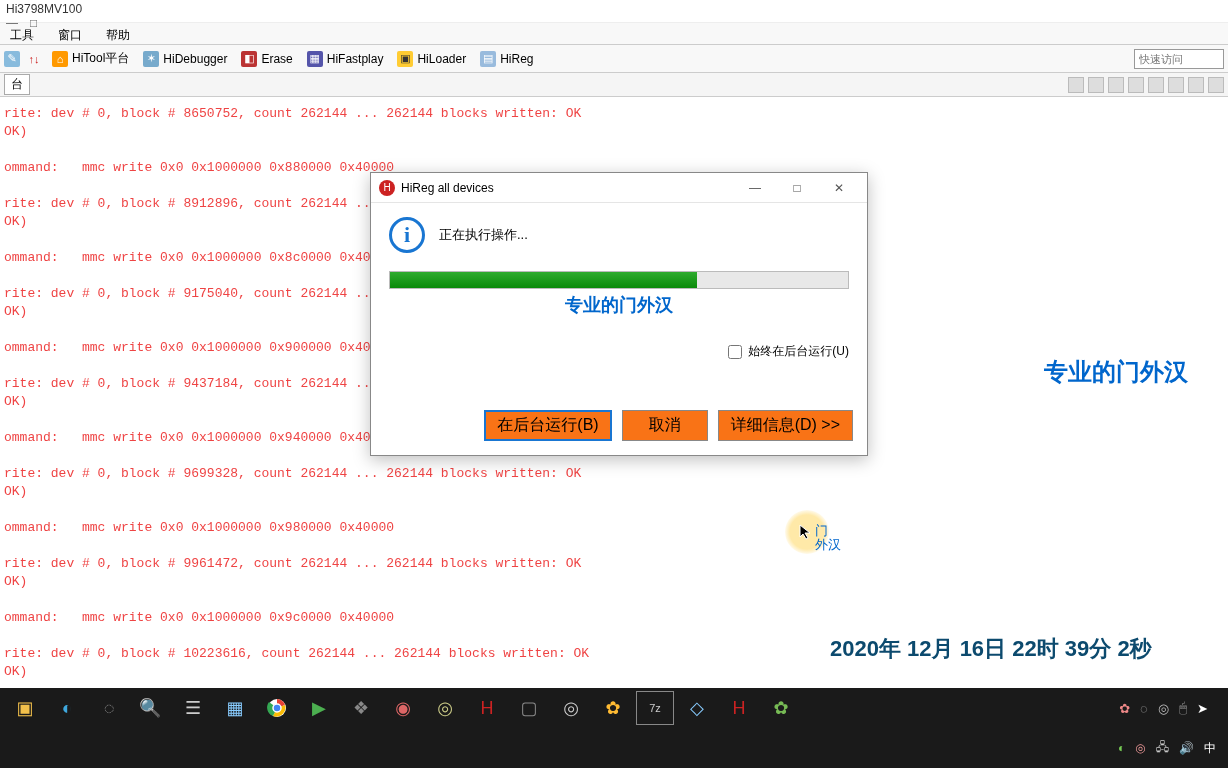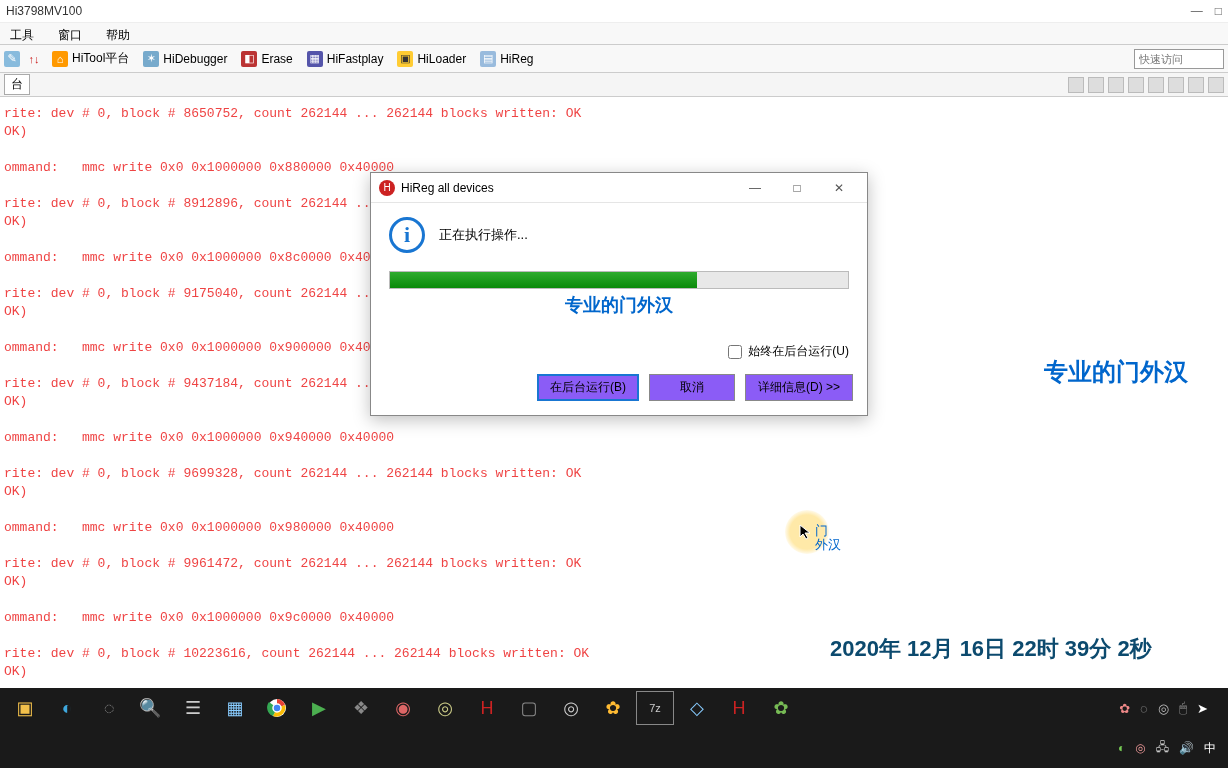--- a/index.html
+++ b/index.html
@@ -11,22 +11,22 @@
   height: 768px;
   overflow: hidden;
   position: relative;
 }
 .title-bar {
   height: 23px;
   background: #fff;
   padding: 2px 6px;
   display: flex;
   justify-content: space-between;
-  align-items: center;
   border-bottom: 1px solid #eee;
+  flex-direction: column;
 }
 .title-text { font-size: 12px; color: #333; }
 .window-controls { display: flex; gap: 12px; color: #666; font-size: 12px; }
 .window-controls span { cursor: pointer; }
 .menu-bar {
   height: 22px;
   padding: 2px 0;
   display: flex;
   gap: 4px;
   border-bottom: 1px solid #ccc;
@@ -195,26 +195,27 @@
 }
 .dialog-check input { width: 14px; height: 14px; }
 .dialog-btns {
   display: flex;
   justify-content: flex-end;
   gap: 10px;
   padding: 8px 14px 14px;
 }
 .dlg-btn {
   border: 1px solid #888;
-  background: #8b5cf6;
+  background: #f97316;
   padding: 4px 12px;
-  font-size: 12px;
+  font-size: 16px;
   cursor: pointer;
   min-width: 86px;
   text-align: center;
+  margin-top: 36px;
 }
 .dlg-btn.primary { border: 2px solid #1976d2; padding: 3px 11px; }
 .taskbar {
   position: absolute;
   left: 0; right: 0; bottom: 0;
   height: 80px;
   background: #1a1a1a;
 }
 .task-top {
   height: 40px;

